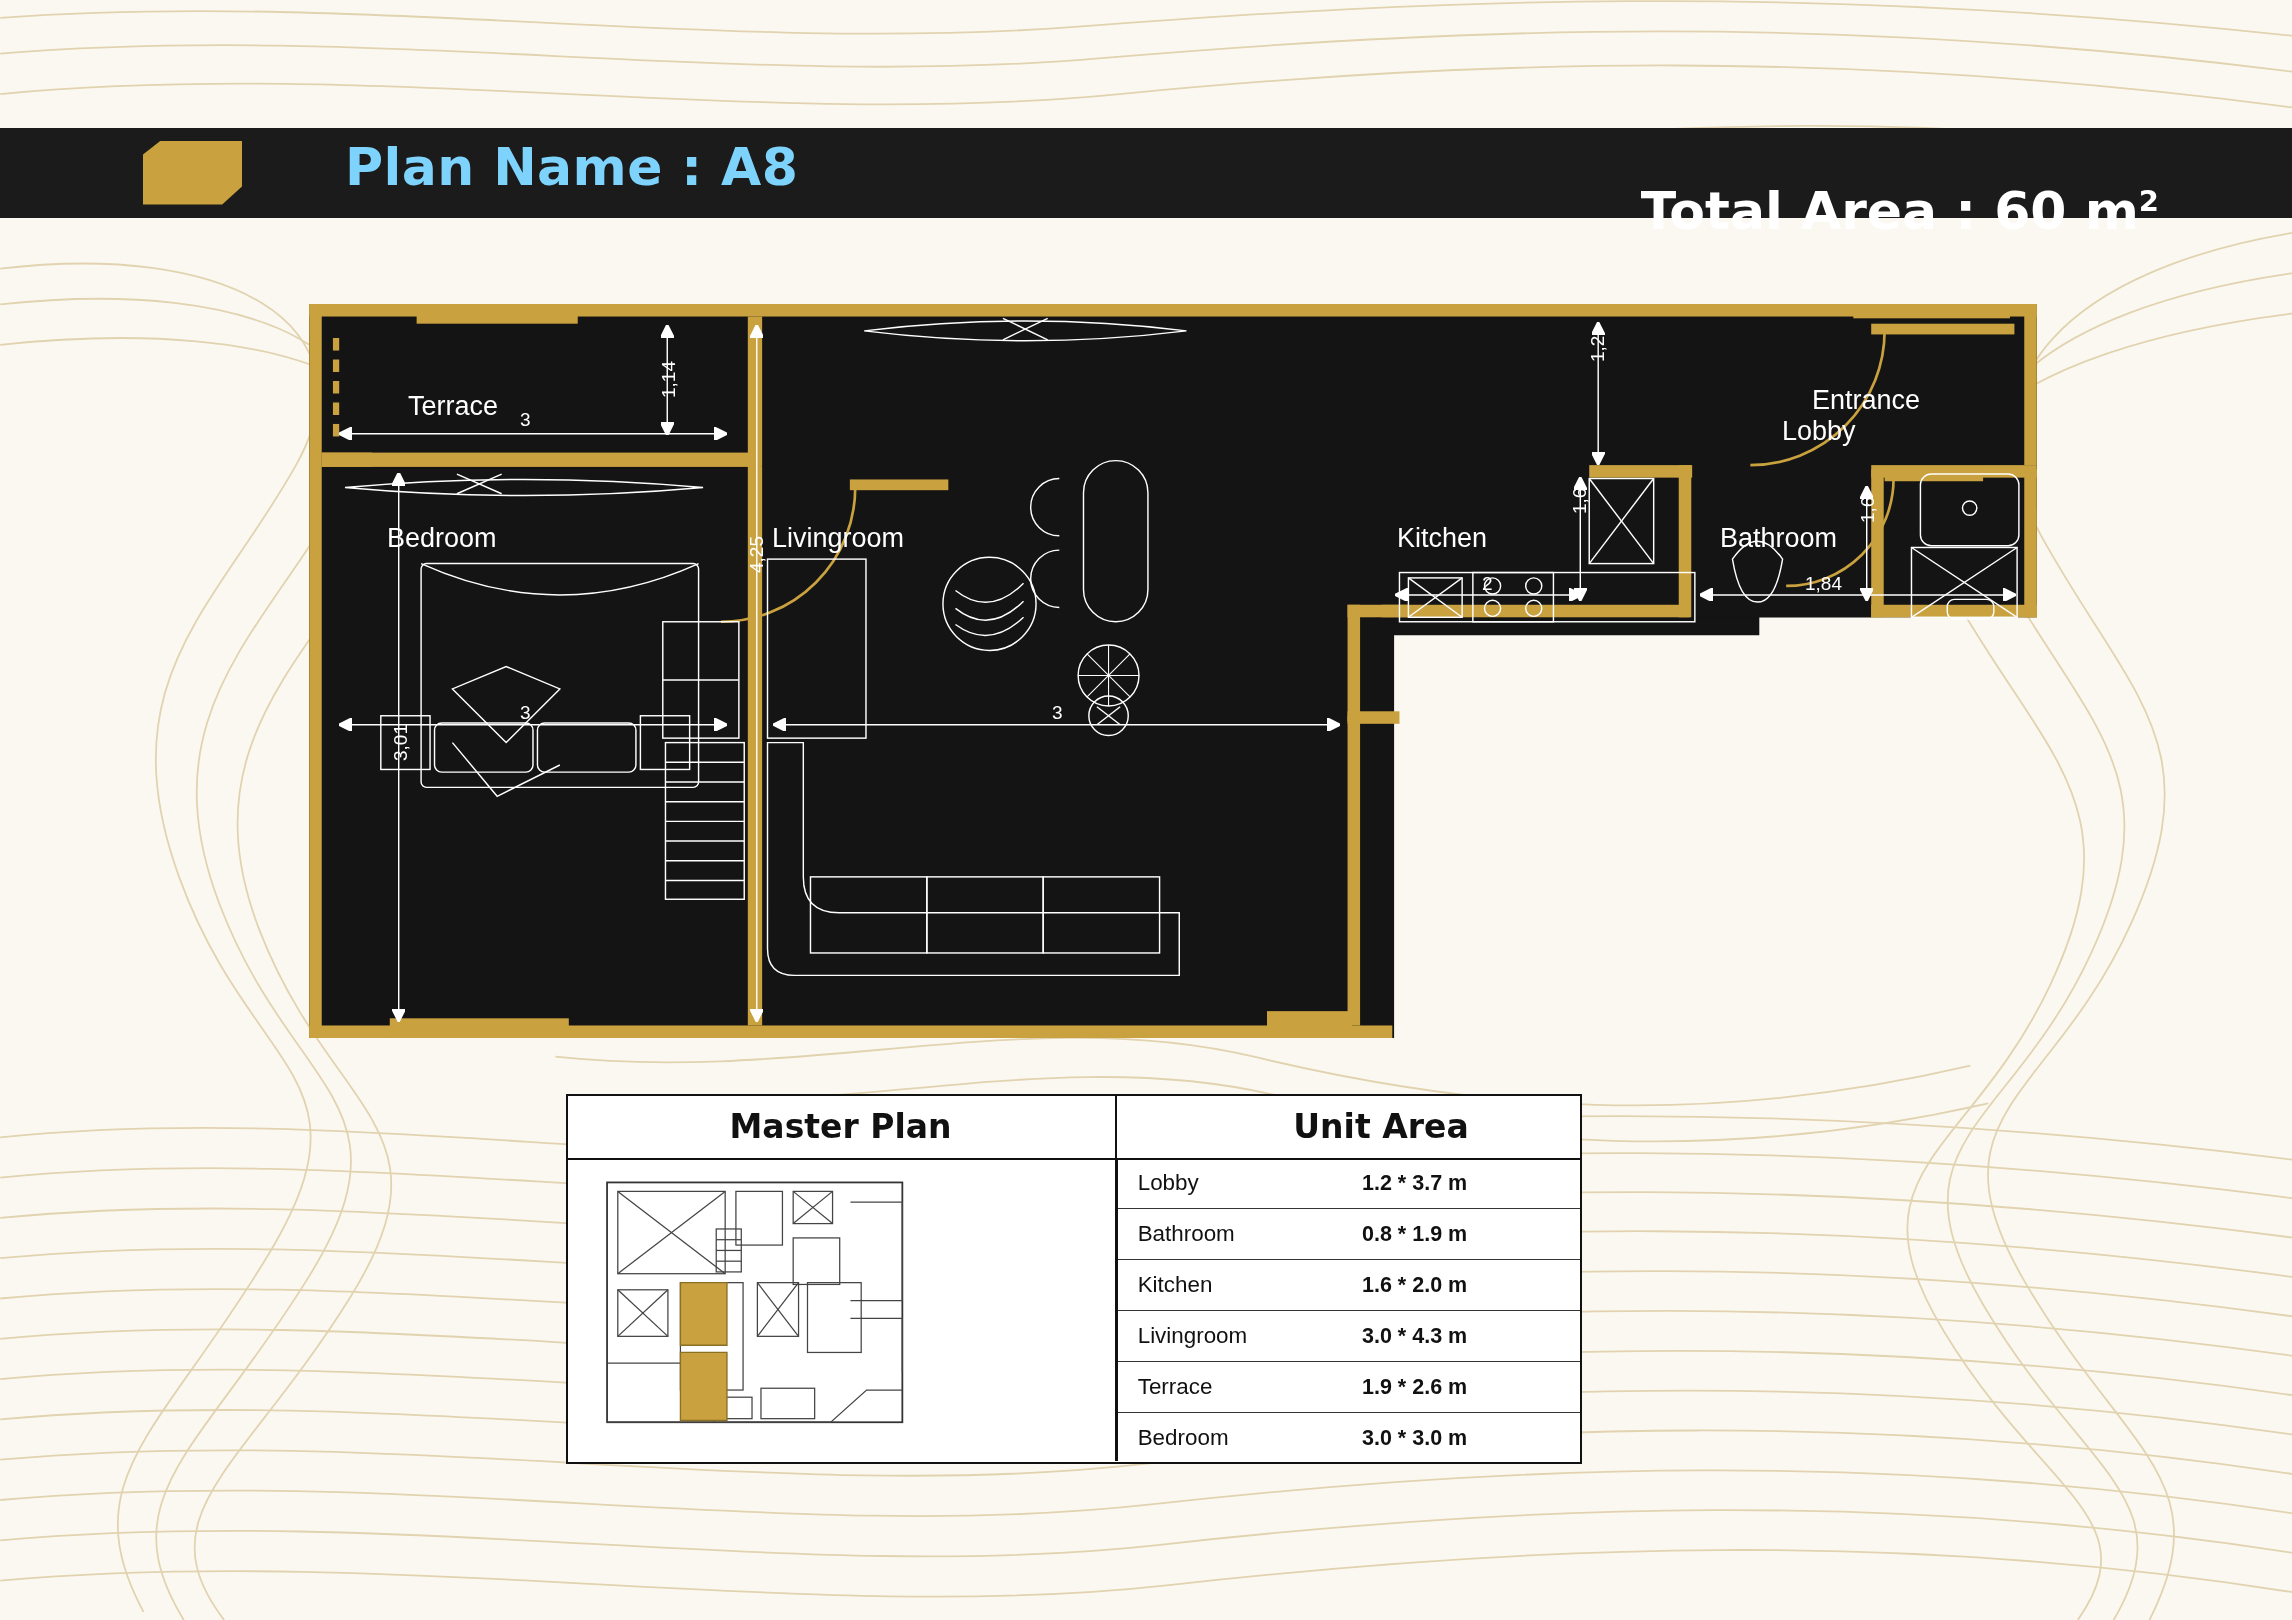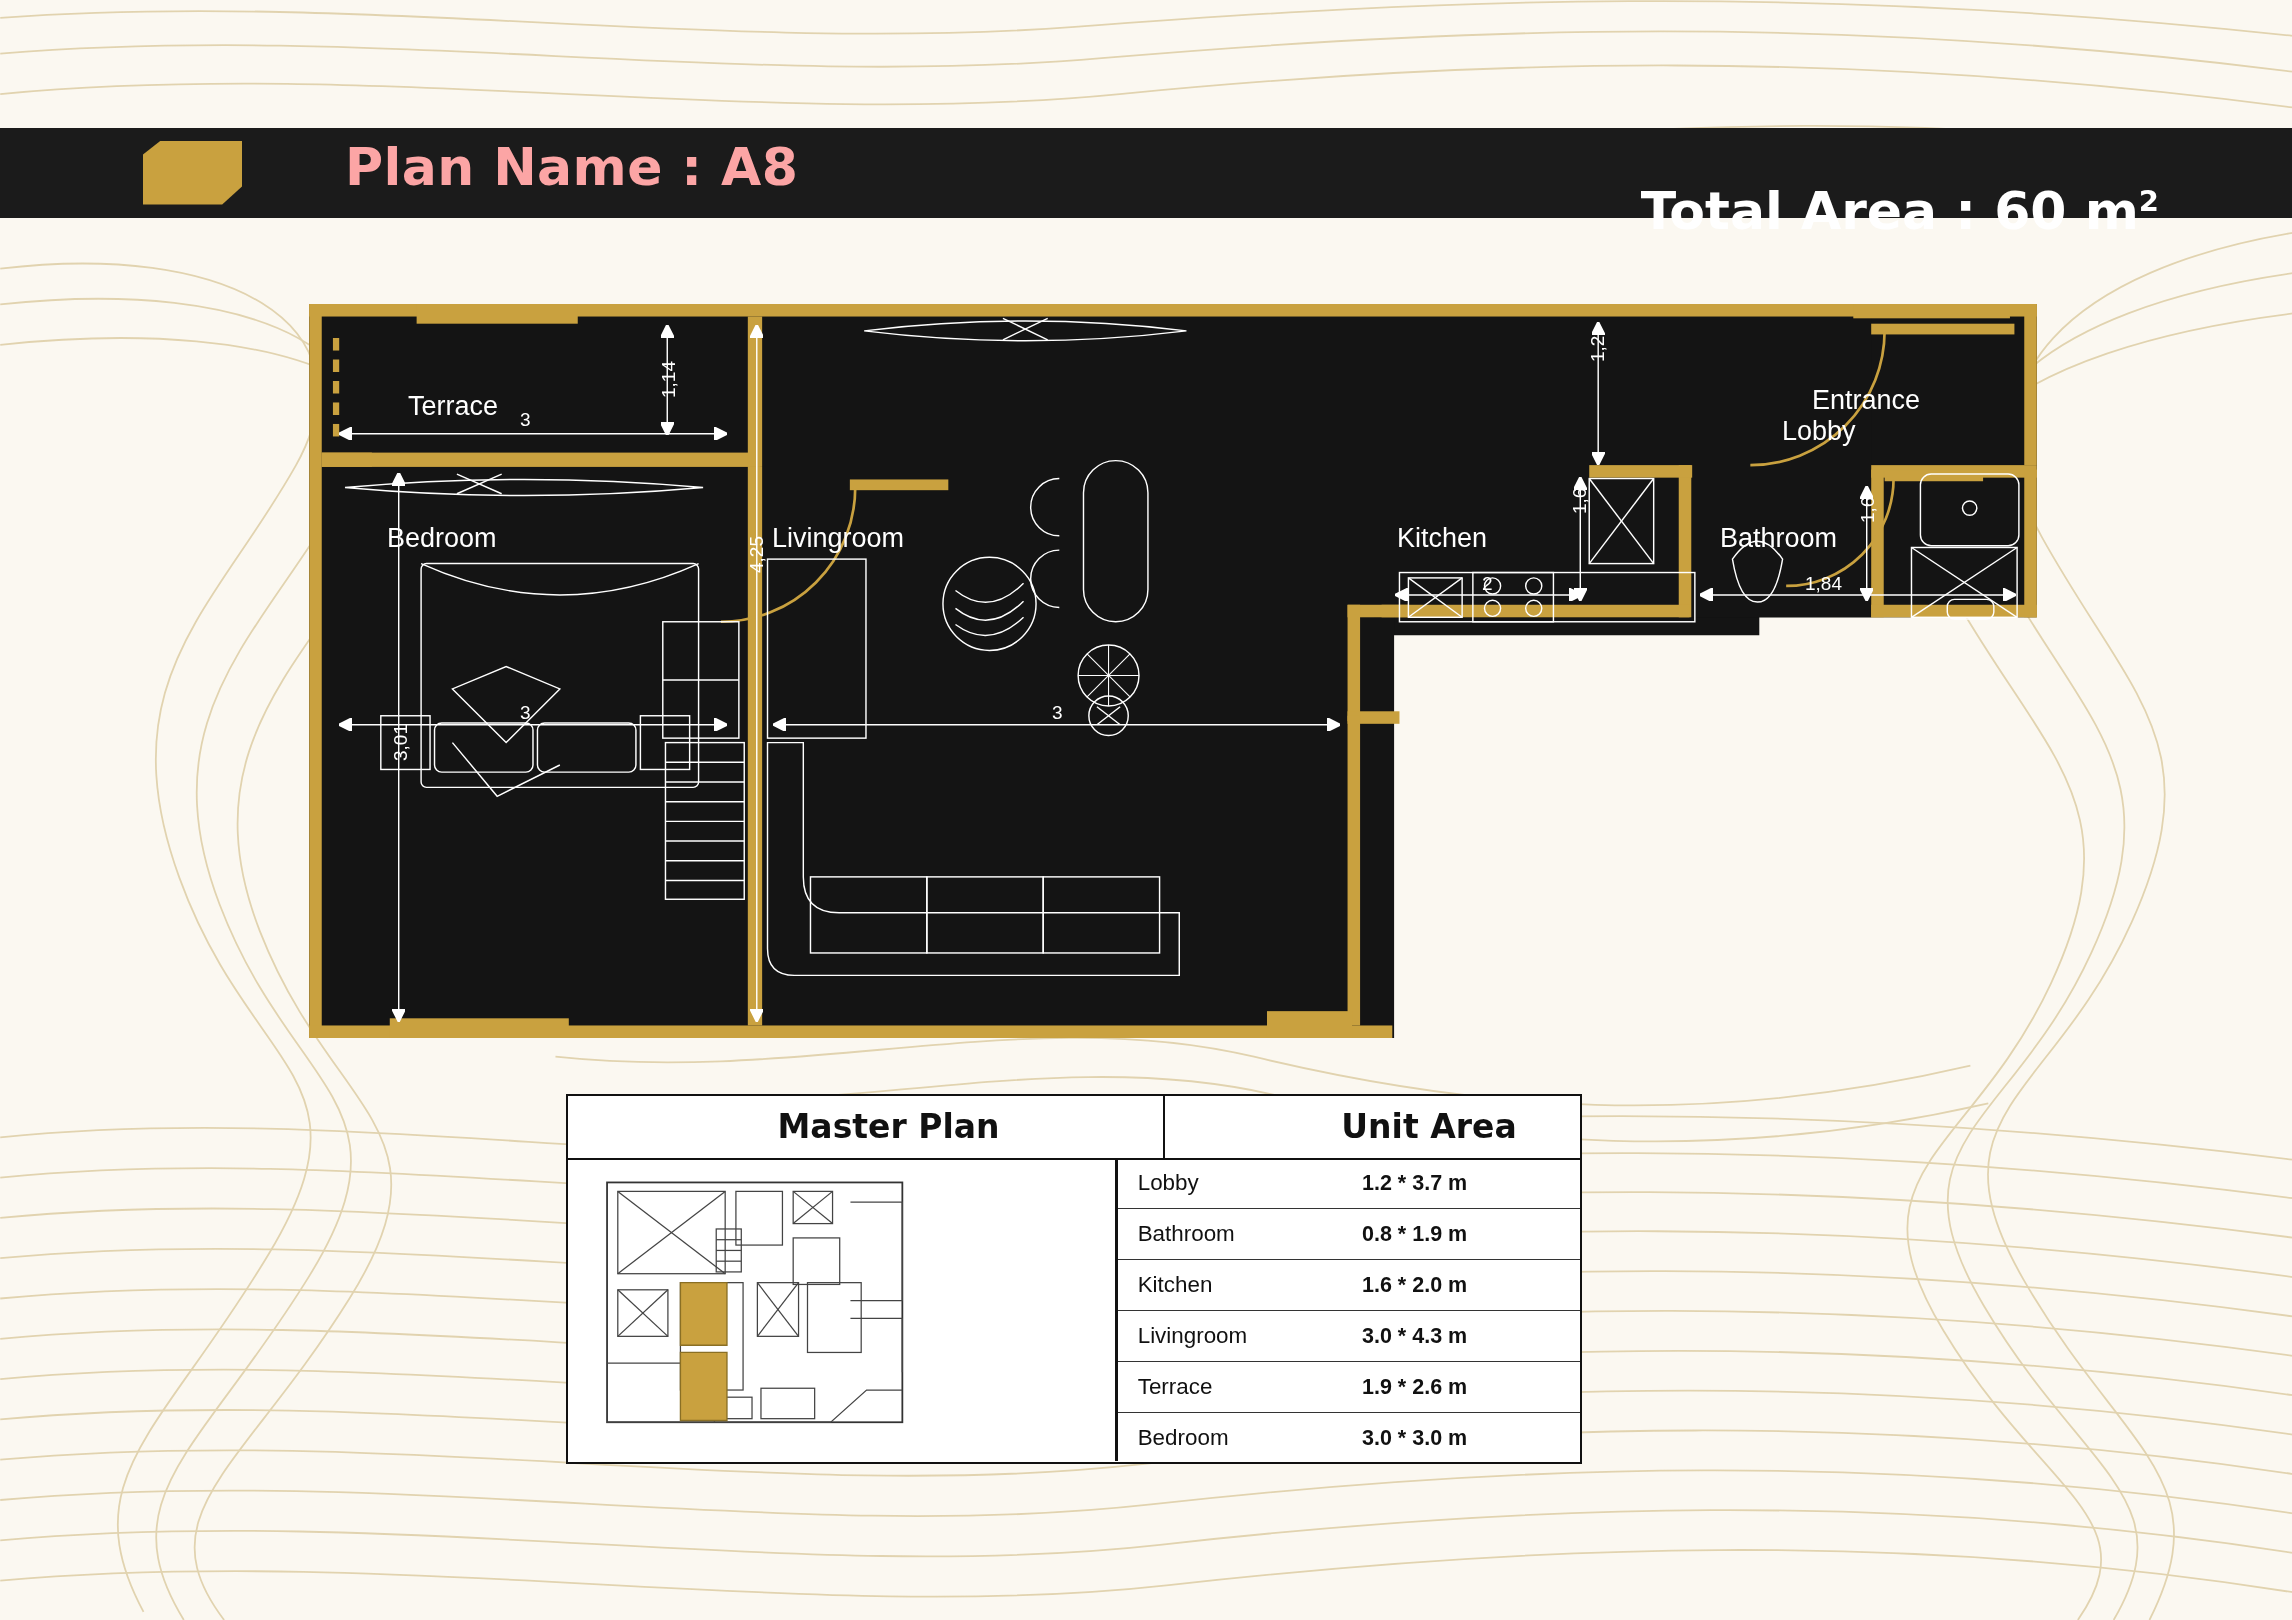--- a/index.html
+++ b/index.html
@@ -17,21 +17,21 @@
     position:absolute;left:0;top:128px;width:2293px;height:90px;
     background:#1b1b1b;z-index:5;
   }
   .header .hexmark{
     position:absolute;left:143px;top:12.5px;width:99px;height:64px;
     background:#c9a13f;
     clip-path:polygon(18% 0,100% 0,100% 72%,80% 100%,0 100%,0 22%);
   }
   .header .plan-name{
     position:absolute;left:345px;top:9px;
-    color:#fca5a5;font-size:52px;font-weight:bold;letter-spacing:0.4px;
+    color:#7dd3fc;font-size:52px;font-weight:bold;letter-spacing:0.4px;
     font-family:"DejaVu Sans", sans-serif;
   }
   .header .total-area{
     position:absolute;right:134px;top:9px;
     color:#ffffff;font-size:52px;font-weight:bold;
     font-family:"DejaVu Sans", sans-serif;white-space:nowrap;margin-top:44px;
   }
   .header .total-area sup{font-size:29px;vertical-align:super;}
 
   
@@ -46,21 +46,21 @@
     font-family:"Liberation Sans", sans-serif;
   }
   .dim-label.vert{transform:rotate(-90deg);transform-origin:left top;}
 
   
   .tables{position:absolute;left:566px;top:1094px;width:1016px;height:370px;z-index:5;}
   .tbl-border{position:absolute;inset:0;border:2.7px solid #111;background:#fff;}
   .tbl-head{position:absolute;left:0;top:0;width:100%;height:64px;border-bottom:2.7px solid #111;}
   .tbl-head .cell{
     position:absolute;top:0;height:64px;display:flex;align-items:center;justify-content:center;
-    font-family:"DejaVu Sans", sans-serif;font-weight:bold;font-size:33px;color:#111;padding-left:48px;
+    font-family:"DejaVu Sans", sans-serif;font-weight:bold;font-size:33px;color:#111;
   }
   .tbl-head .cell.left{left:0;width:549px;border-right:2.7px solid #111;}
   .tbl-head .cell.right{left:552px;width:526px;}
   .divider-v{position:absolute;left:549px;top:64px;width:2.7px;height:303px;background:#111;}
   .master-img{position:absolute;left:16px;top:81px;width:519px;height:269px;}
   .unit-rows{position:absolute;left:552px;top:64px;width:462px;}
   .unit-row{
     height:50px;border-bottom:1.3px solid #333;position:relative;
   }
   .unit-row:last-child{border-bottom:none;}

